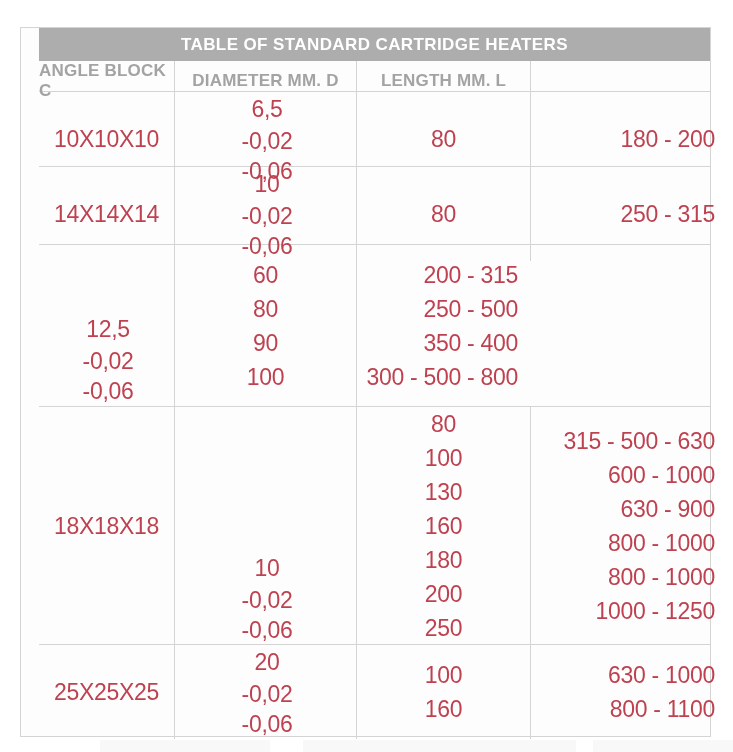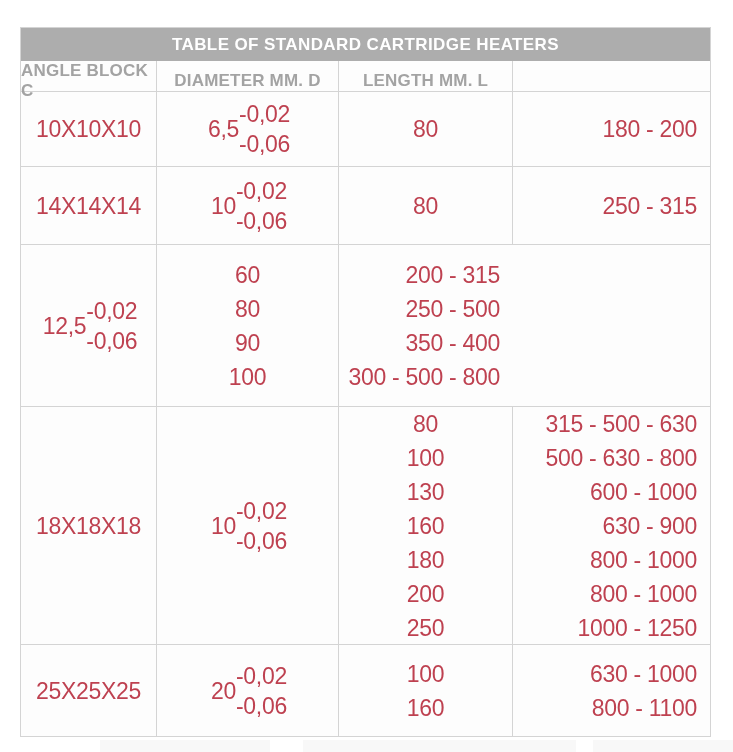--- a/index.html
+++ b/index.html
@@ -12,20 +12,21 @@
     overflow: hidden;
     font-family: "Liberation Sans", sans-serif;
   }
   .heater-table {
     position: absolute;
     left: 20px;
     top: 27px;
     width: 691px;
     border: 1px solid var(--border, #CFCFCF);
     background: #FDFDFD;
+    padding-left: 18px;
   }
   .title-bar {
     height: 33px;
     background: var(--title-bar-bg, #ADADAD);
     color: var(--title-text, #FFFFFF);
     display: flex;
     align-items: center;
     justify-content: center;
     font-size: 17px;
     font-weight: bold;
@@ -68,23 +69,23 @@
     line-height: 34px;
   }
   .cell.c4 { border-right: none; }
   .angle {
     flex-direction: row;
     align-items: center;
     justify-content: center;
     text-align: center;
   }
   .dia {
-    flex-direction: row;
-    align-items: center;
-    justify-content: center;
+    flex-direction: column;
+    align-items: center;
+    justify-content: flex-end;
     padding: 0 15px 0 18px;
   }
   .tol { display: flex; flex-direction: column; text-align: center; }
   .tol > div { line-height: 30px; }
   .len { align-items: center; text-align: right; }
   .len > div, .watt > div { line-height: 34px; }
   .watt { align-items: flex-end; text-align: right; padding-right: 13px; }
   .strip {
     position: absolute;
     bottom: 0;
@@ -180,21 +181,20 @@
           <div>80</div>
           <div>100</div>
           <div>130</div>
           <div>160</div>
           <div>180</div>
           <div>200</div>
           <div>250</div>
         </div>
       <div class="cell c4 watt">
           <div>315 - 500 - 630</div>
-          <div>500 - 630 - 800</div>
           <div>600 - 1000</div>
           <div>630 - 900</div>
           <div>800 - 1000</div>
           <div>800 - 1000</div>
           <div>1000 - 1250</div>
         </div>
     </div>
 
     <div class="row r5">
       <div class="cell c1 angle">25X25X25</div>

